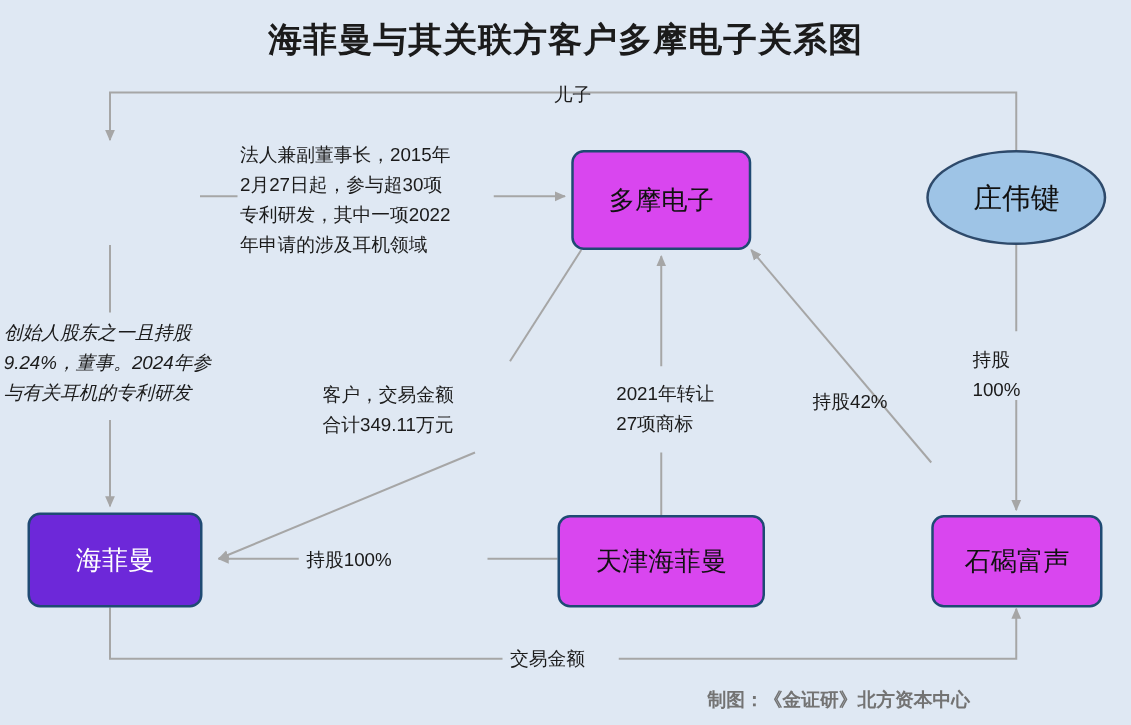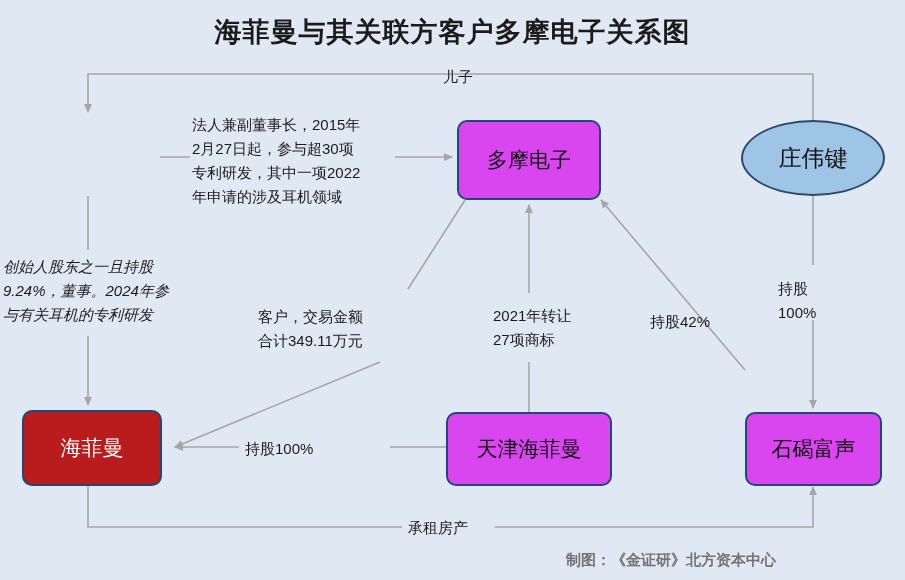--- a/index.html
+++ b/index.html
@@ -52,21 +52,21 @@
     font-size: 23px;
   }
   .box {
     border: 2px solid #1f4a73;
     border-radius: 10px;
     background: #d946ef;
     color: #111;
     font-size: 21px;
   }
   .box.accent {
-    background: #b91c1c;
+    background: #6d28d9;
     color: #ffffff;
   }
   .elabel {
     position: absolute;
     color: #1b1b1b;
     font-size: 14.5px;
     line-height: 21px;
     white-space: pre-line;
   }
   .elabel.big {
@@ -155,17 +155,17 @@
 
   <div class="elabel big" style="left:493px; top:292px; width:120px;margin-top:12px;">2021年转让
 27项商标</div>
 
   <div class="elabel big" style="left:650px; top:310px;">持股42%</div>
 
   <div class="elabel big" style="left:778px; top:277px;">持股100%</div>
 
   <div class="elabel big" style="left:245px; top:437px;">持股100%</div>
 
-  <div class="elabel big" style="left:408px; top:516px;">承租房产</div>
+  <div class="elabel big" style="left:408px; top:516px;">交易金额</div>
 
   <div class="footer">制图：《金证研》北方资本中心</div>
 
 </div>
 
 </body></html>

